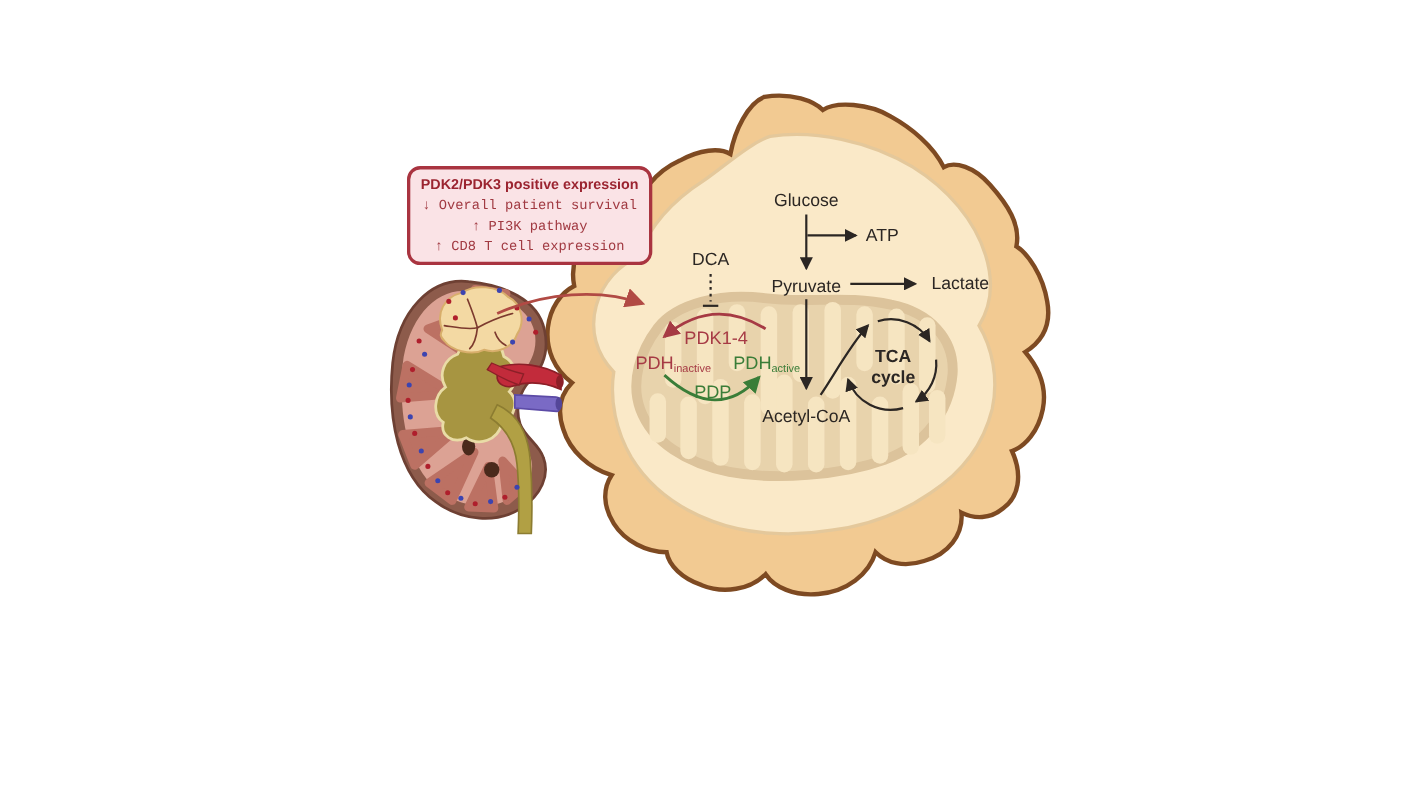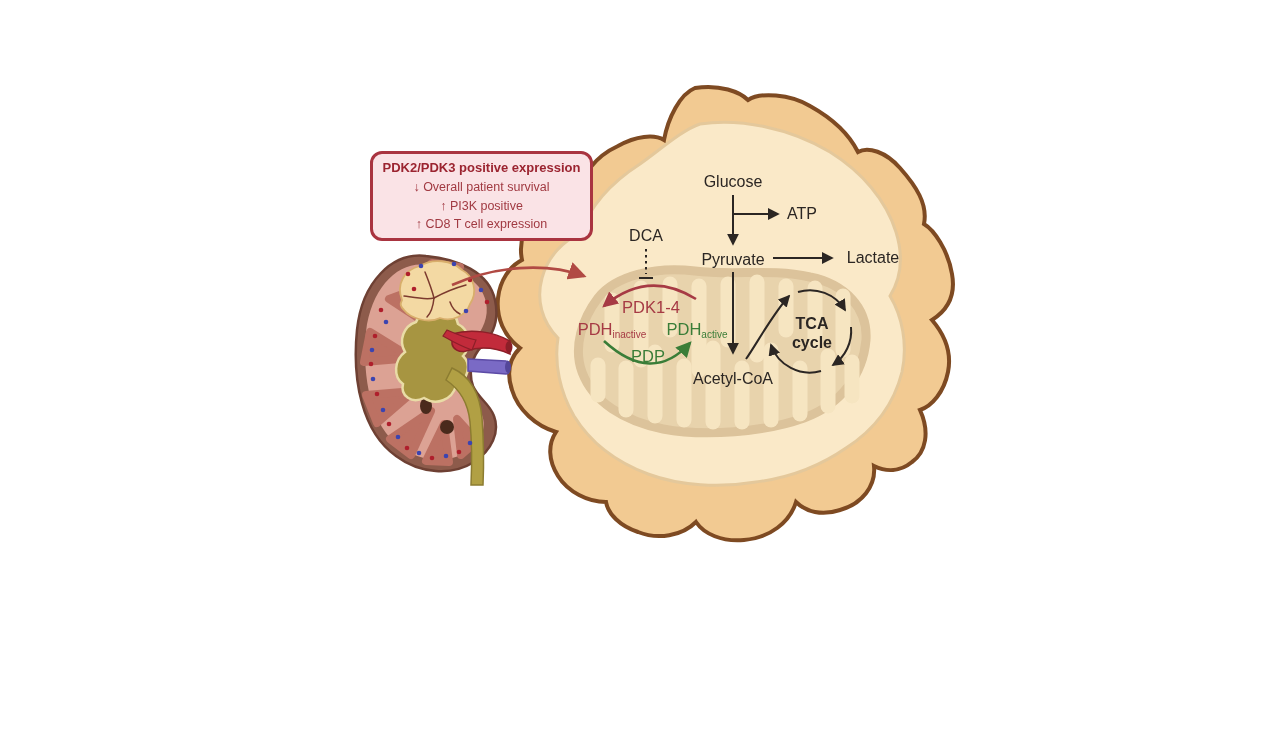--- a/index.html
+++ b/index.html
@@ -10,21 +10,21 @@
   .stage svg{position:absolute;left:0;top:0;}
   
   .note-box{
     position:absolute;left:370px;top:151px;width:223px;height:90px;
     box-sizing:border-box;border:3px solid var(--box-border,#a93440);
     border-radius:12px;background:var(--box-bg,#fae3e6);
     display:flex;flex-direction:column;justify-content:flex-end;align-items:center;
     text-align:center;padding:4px 2px;
   }
   .note-title{font-size:13px;font-weight:bold;color:var(--box-title,#9b2430);line-height:1.45;}
-  .note-line{font-size:12.5px;color:var(--box-text,#a13a42);line-height:1.5;}
+  .note-line{font-size:12.5px;color:var(--box-text,#a13a42);line-height:1.5;font-family:Liberation Mono, monospace;}
   
   text{font-family:"Liberation Sans","DejaVu Sans",sans-serif;}
   .lbl{font-size:16px;fill:var(--text-black,#2b2623);}
   .lbl-red{font-size:16.5px;fill:var(--accent-red,#a63a44);}
   .lbl-green{font-size:16.5px;fill:var(--accent-green,#3a7d38);}
   .sub{font-size:10px;}
   .tca{font-size:16px;font-weight:bold;fill:var(--text-black,#2b2623);}
   .flow{stroke:var(--text-black,#2b2623);stroke-width:2;fill:none;}
   .flow-red{stroke:var(--accent-red,#a63a44);stroke-width:2.6;fill:none;}
   .flow-green{stroke:var(--accent-green,#3a7d38);stroke-width:2.6;fill:none;}
@@ -217,17 +217,17 @@
       <path class="flow" d="M 851 327 A 41 41 0 0 1 833 365" marker-end="url(#arrB)"></path>
       <path class="flow" d="M 821 371 A 41 41 0 0 1 771 345" marker-end="url(#arrB)"></path>
       <text class="tca" x="812" y="329" text-anchor="middle">TCA</text>
       <text class="tca" x="812" y="348" text-anchor="middle">cycle</text>
     </g>
   </svg>
 
   <div class="note-box">
     <div class="note-title">PDK2/PDK3 positive expression</div>
     <div class="note-line">↓ Overall patient survival</div>
-    <div class="note-line">↑ PI3K positive</div>
+    <div class="note-line">↑ PI3K pathway</div>
     <div class="note-line">↑ CD8 T cell expression</div>
   </div>
 
 </div>
 
 </body></html>

